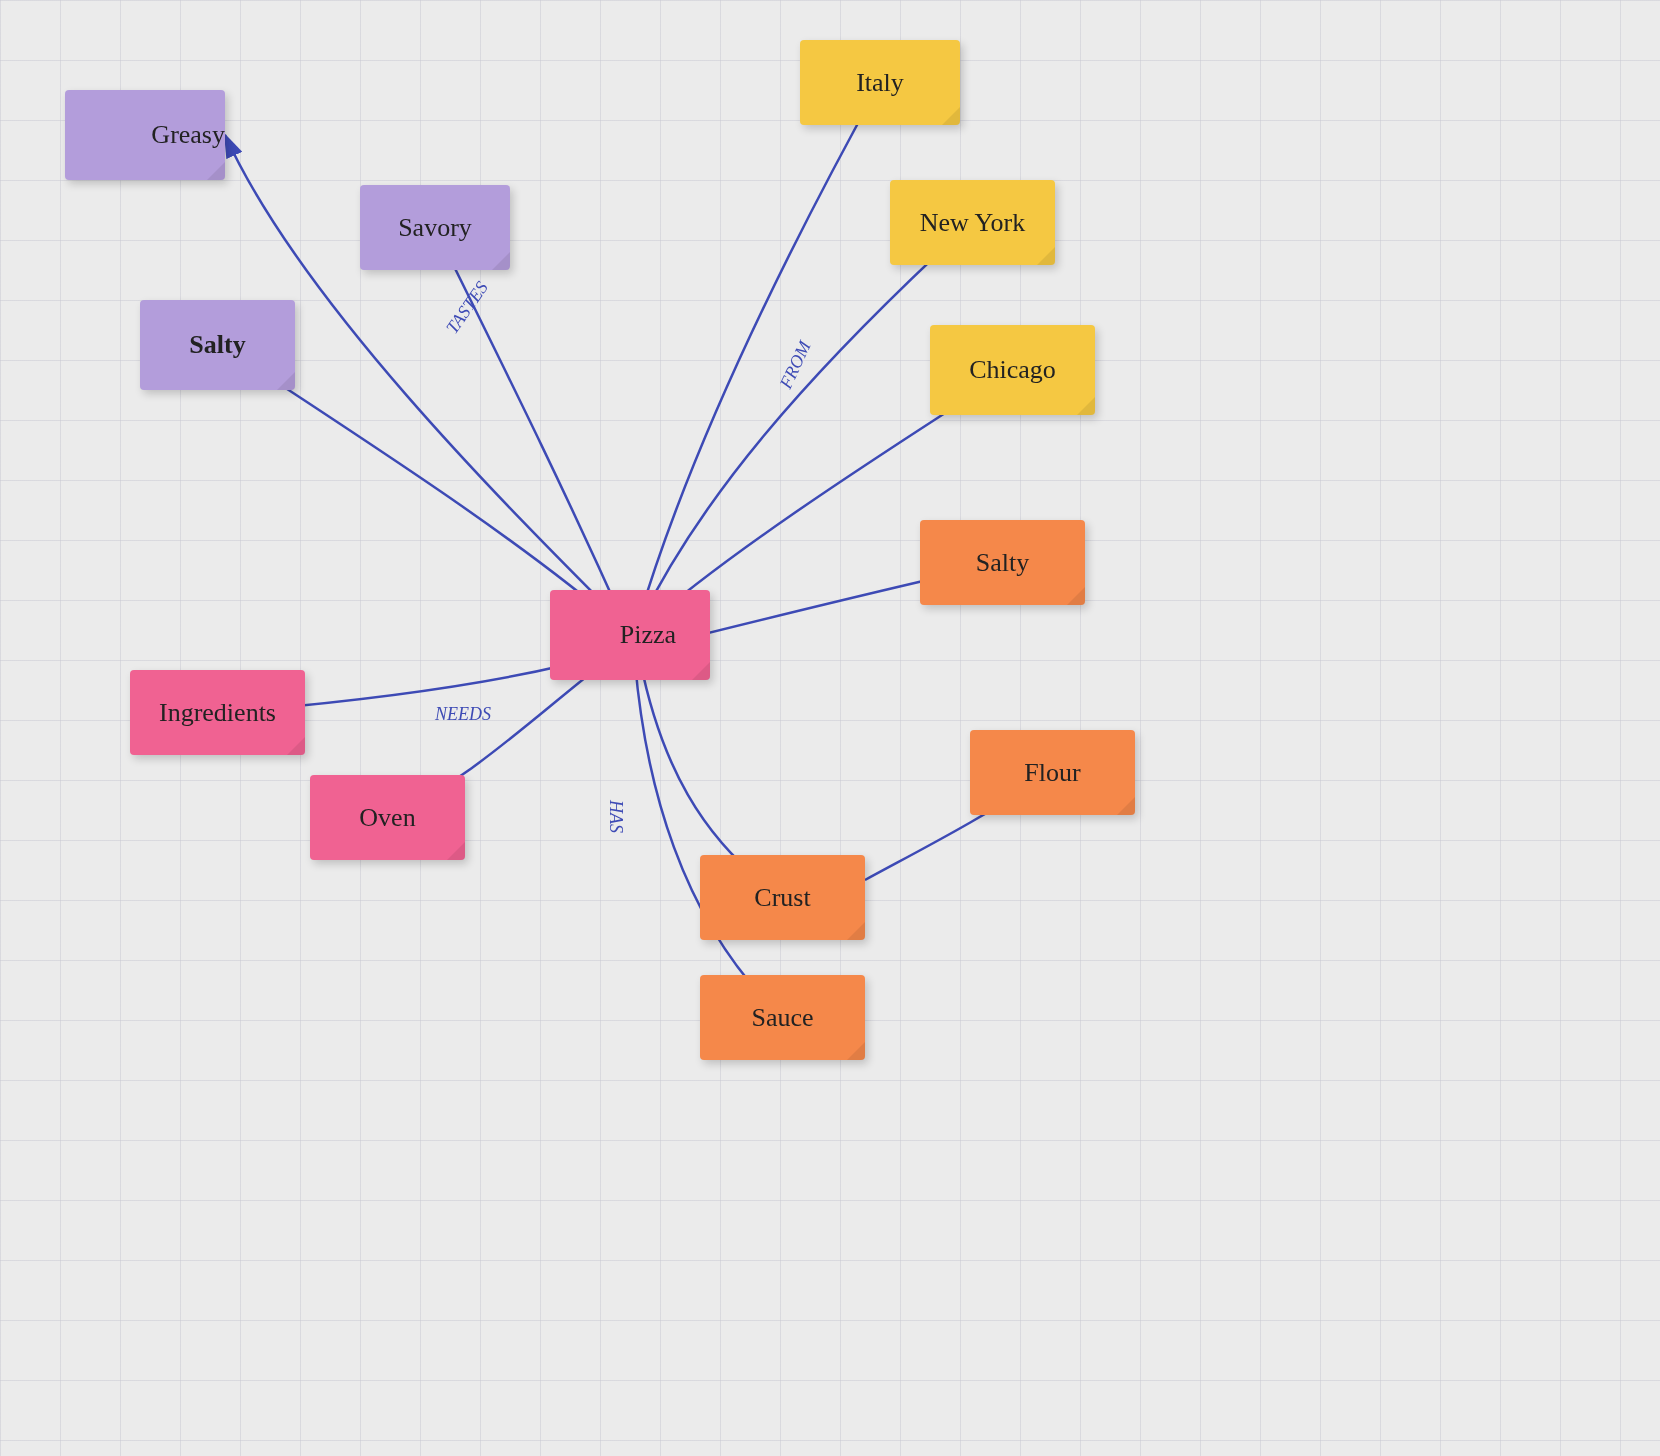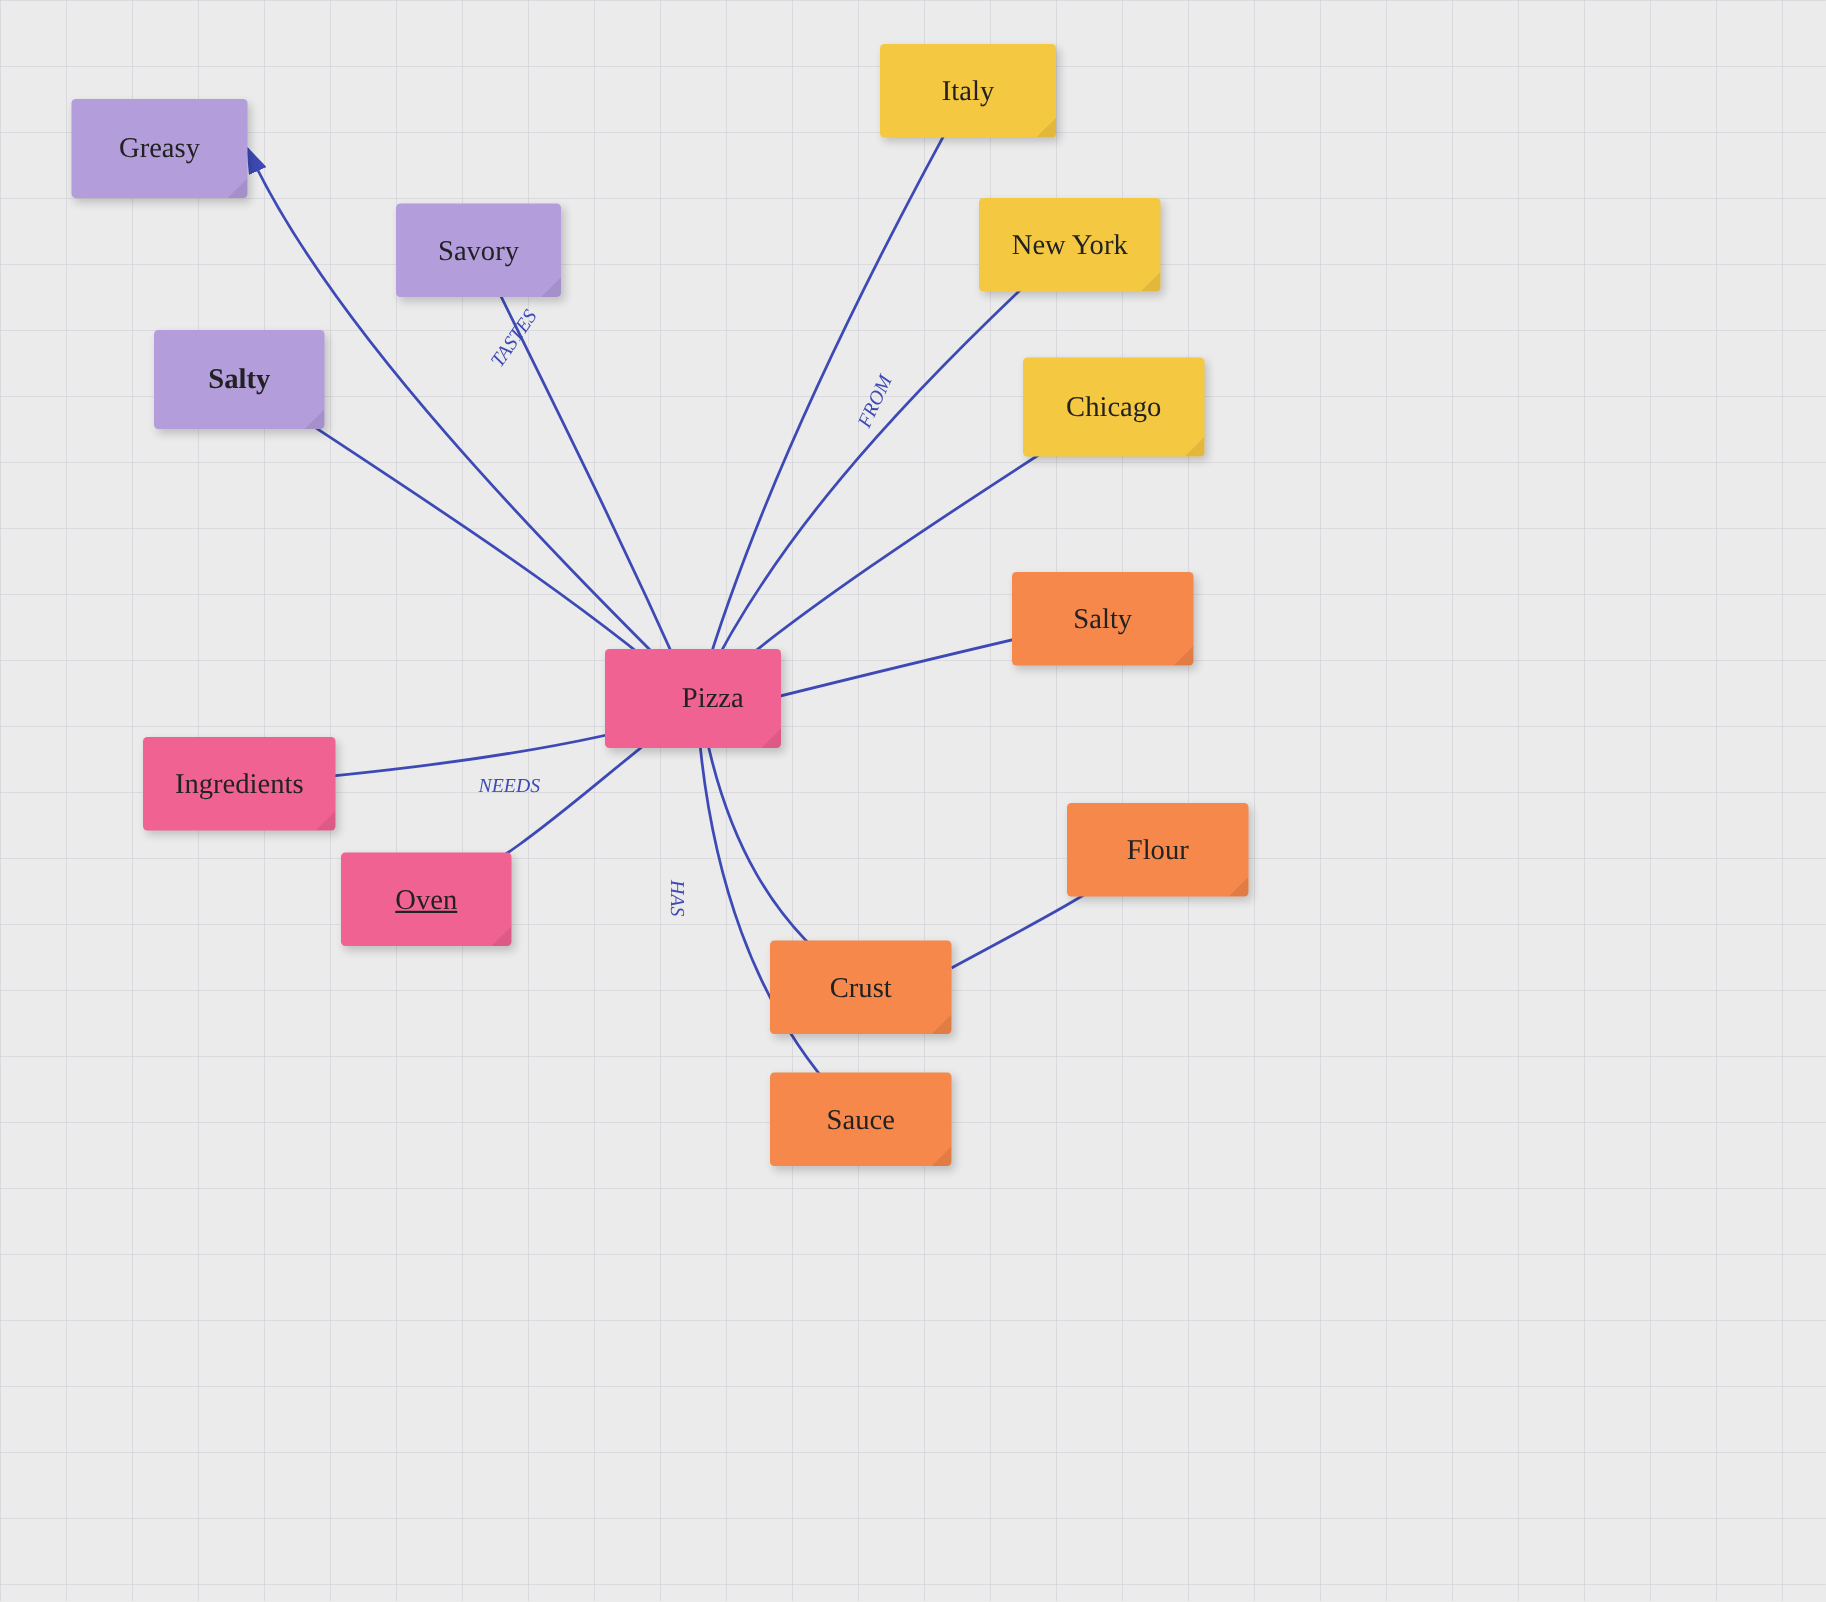--- a/index.html
+++ b/index.html
@@ -66,20 +66,21 @@
       font-size: 26px;
       padding-left: 36px;
     }
 
     .node-greasy {
       background-color: #b39ddb;
       width: 160px;
       height: 90px;
       left: 65px;
       top: 90px;
+      justify-content: flex-end;
     }
 
     .node-savory {
       background-color: #b39ddb;
       width: 150px;
       height: 85px;
       left: 360px;
       top: 185px;
     }
 
@@ -155,21 +156,20 @@
       left: 130px;
       top: 670px;
     }
 
     .node-oven {
       background-color: #f06292;
       width: 155px;
       height: 85px;
       left: 310px;
       top: 775px;
-      text-decoration: underline;
     }
 
   </style>
 </head>
 <body>
 
 <div class="canvas">
 
   <svg class="connections">
     <defs>

